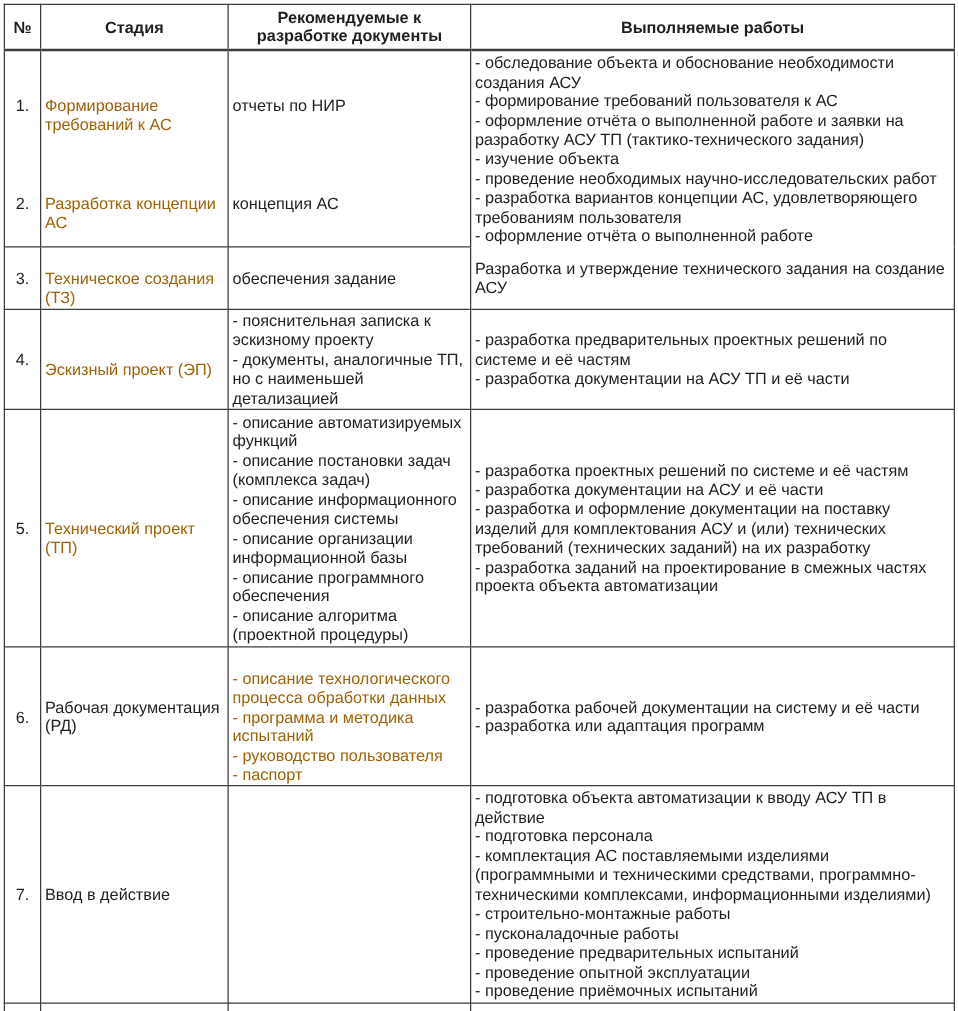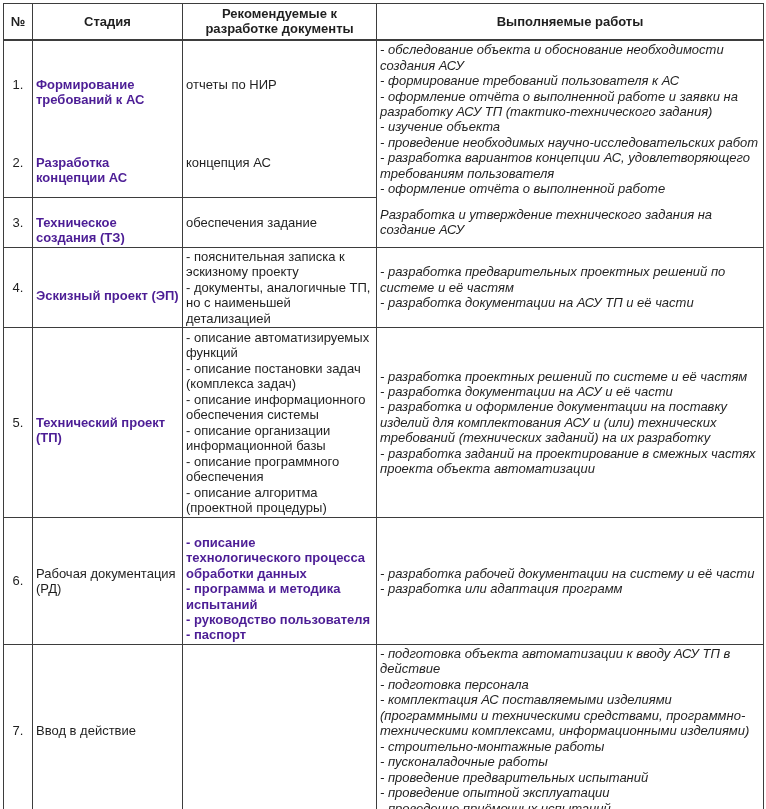--- a/index.html
+++ b/index.html
@@ -42,23 +42,23 @@
   }
   
   tr.merge-top td    { border-bottom-style: hidden; }
   tr.merge-bottom td { border-top-style: hidden; }
 
   td.num   { text-align: center; }
   td.stage { text-align: left; }
   td.stage.ta-left { text-align: left; }
   td.docs  { }
   td.docs.list { text-align: left; margin-left: 20px; }
-  td.works { text-align: left; font-style: italic; }
+  td.works { text-align: left; }
 
-  .link { color: #4c1d95; font-weight: bold; }
+  .link { color: #a16207; }
 
   
   tr.h-head { height: 30px; }
   tr.h-r1 { height: 88px; }
   tr.h-r2 { height: 70px; }
   tr.h-r3 { height: 37px; }
   tr.h-r4 { height: 62px; }
   tr.h-r5 { height: 190px; }
   tr.h-r6 { height: 95px; }
   tr.h-r7 { height: 170px; }

